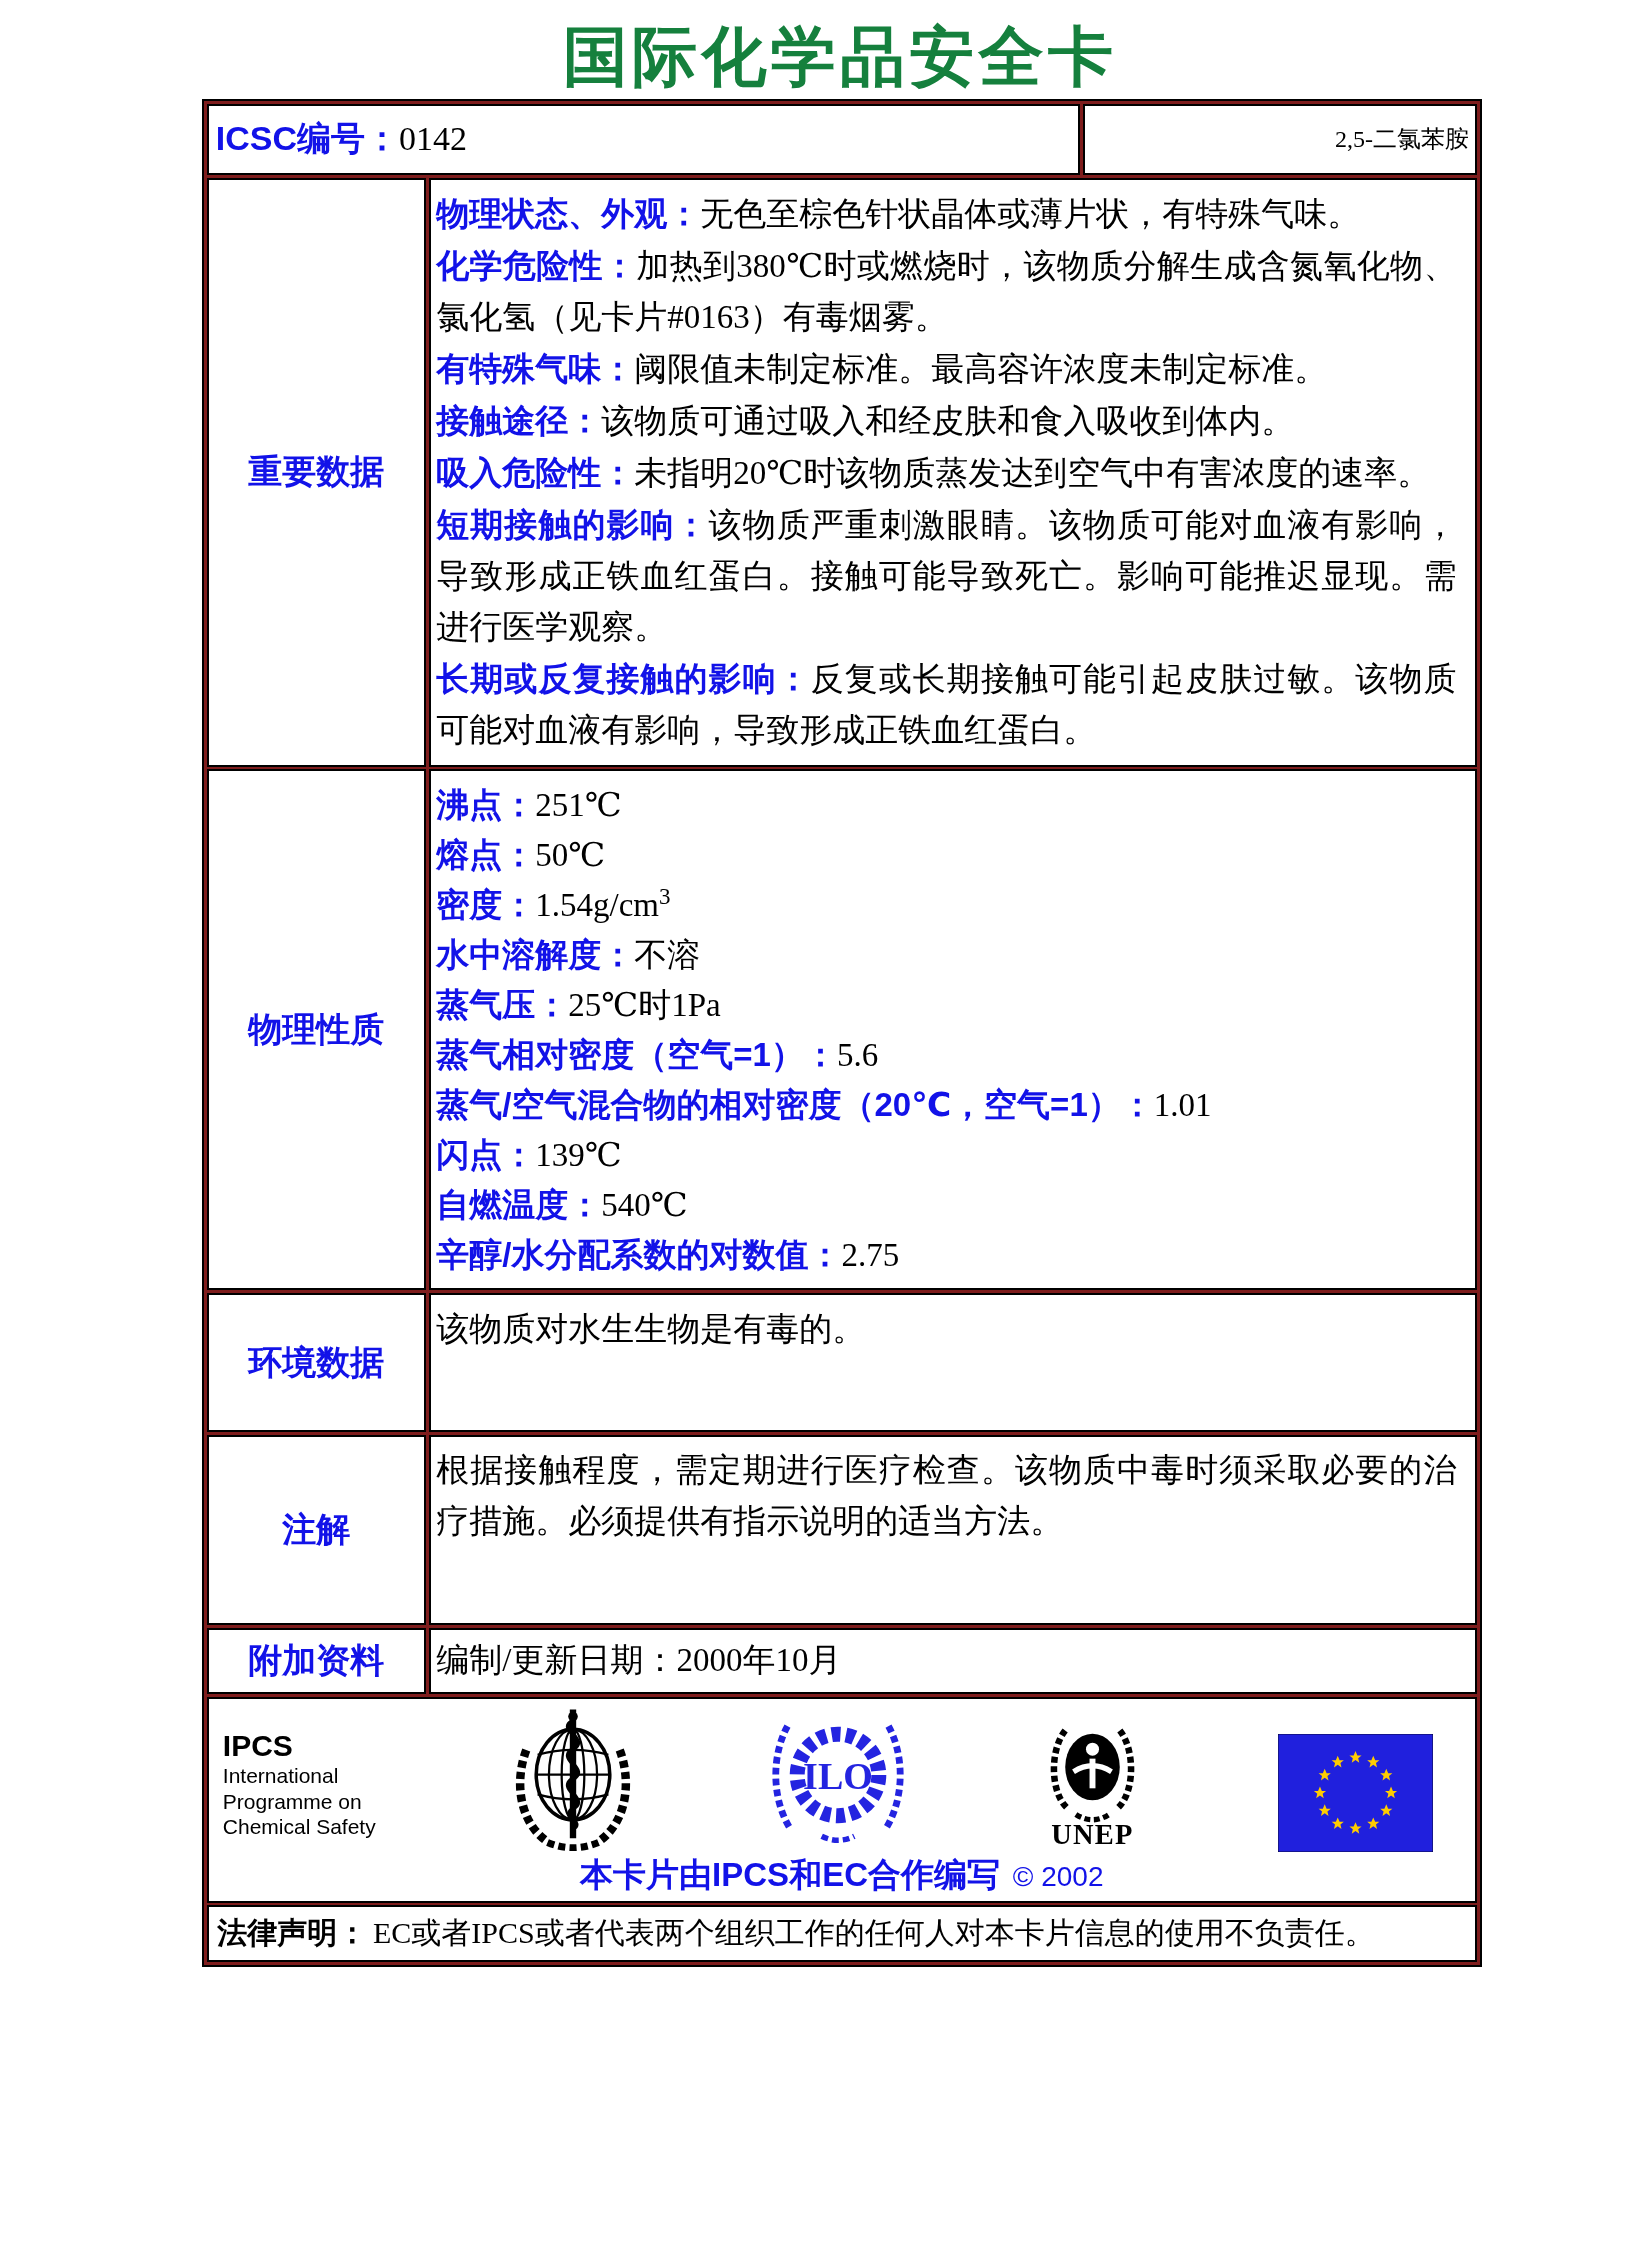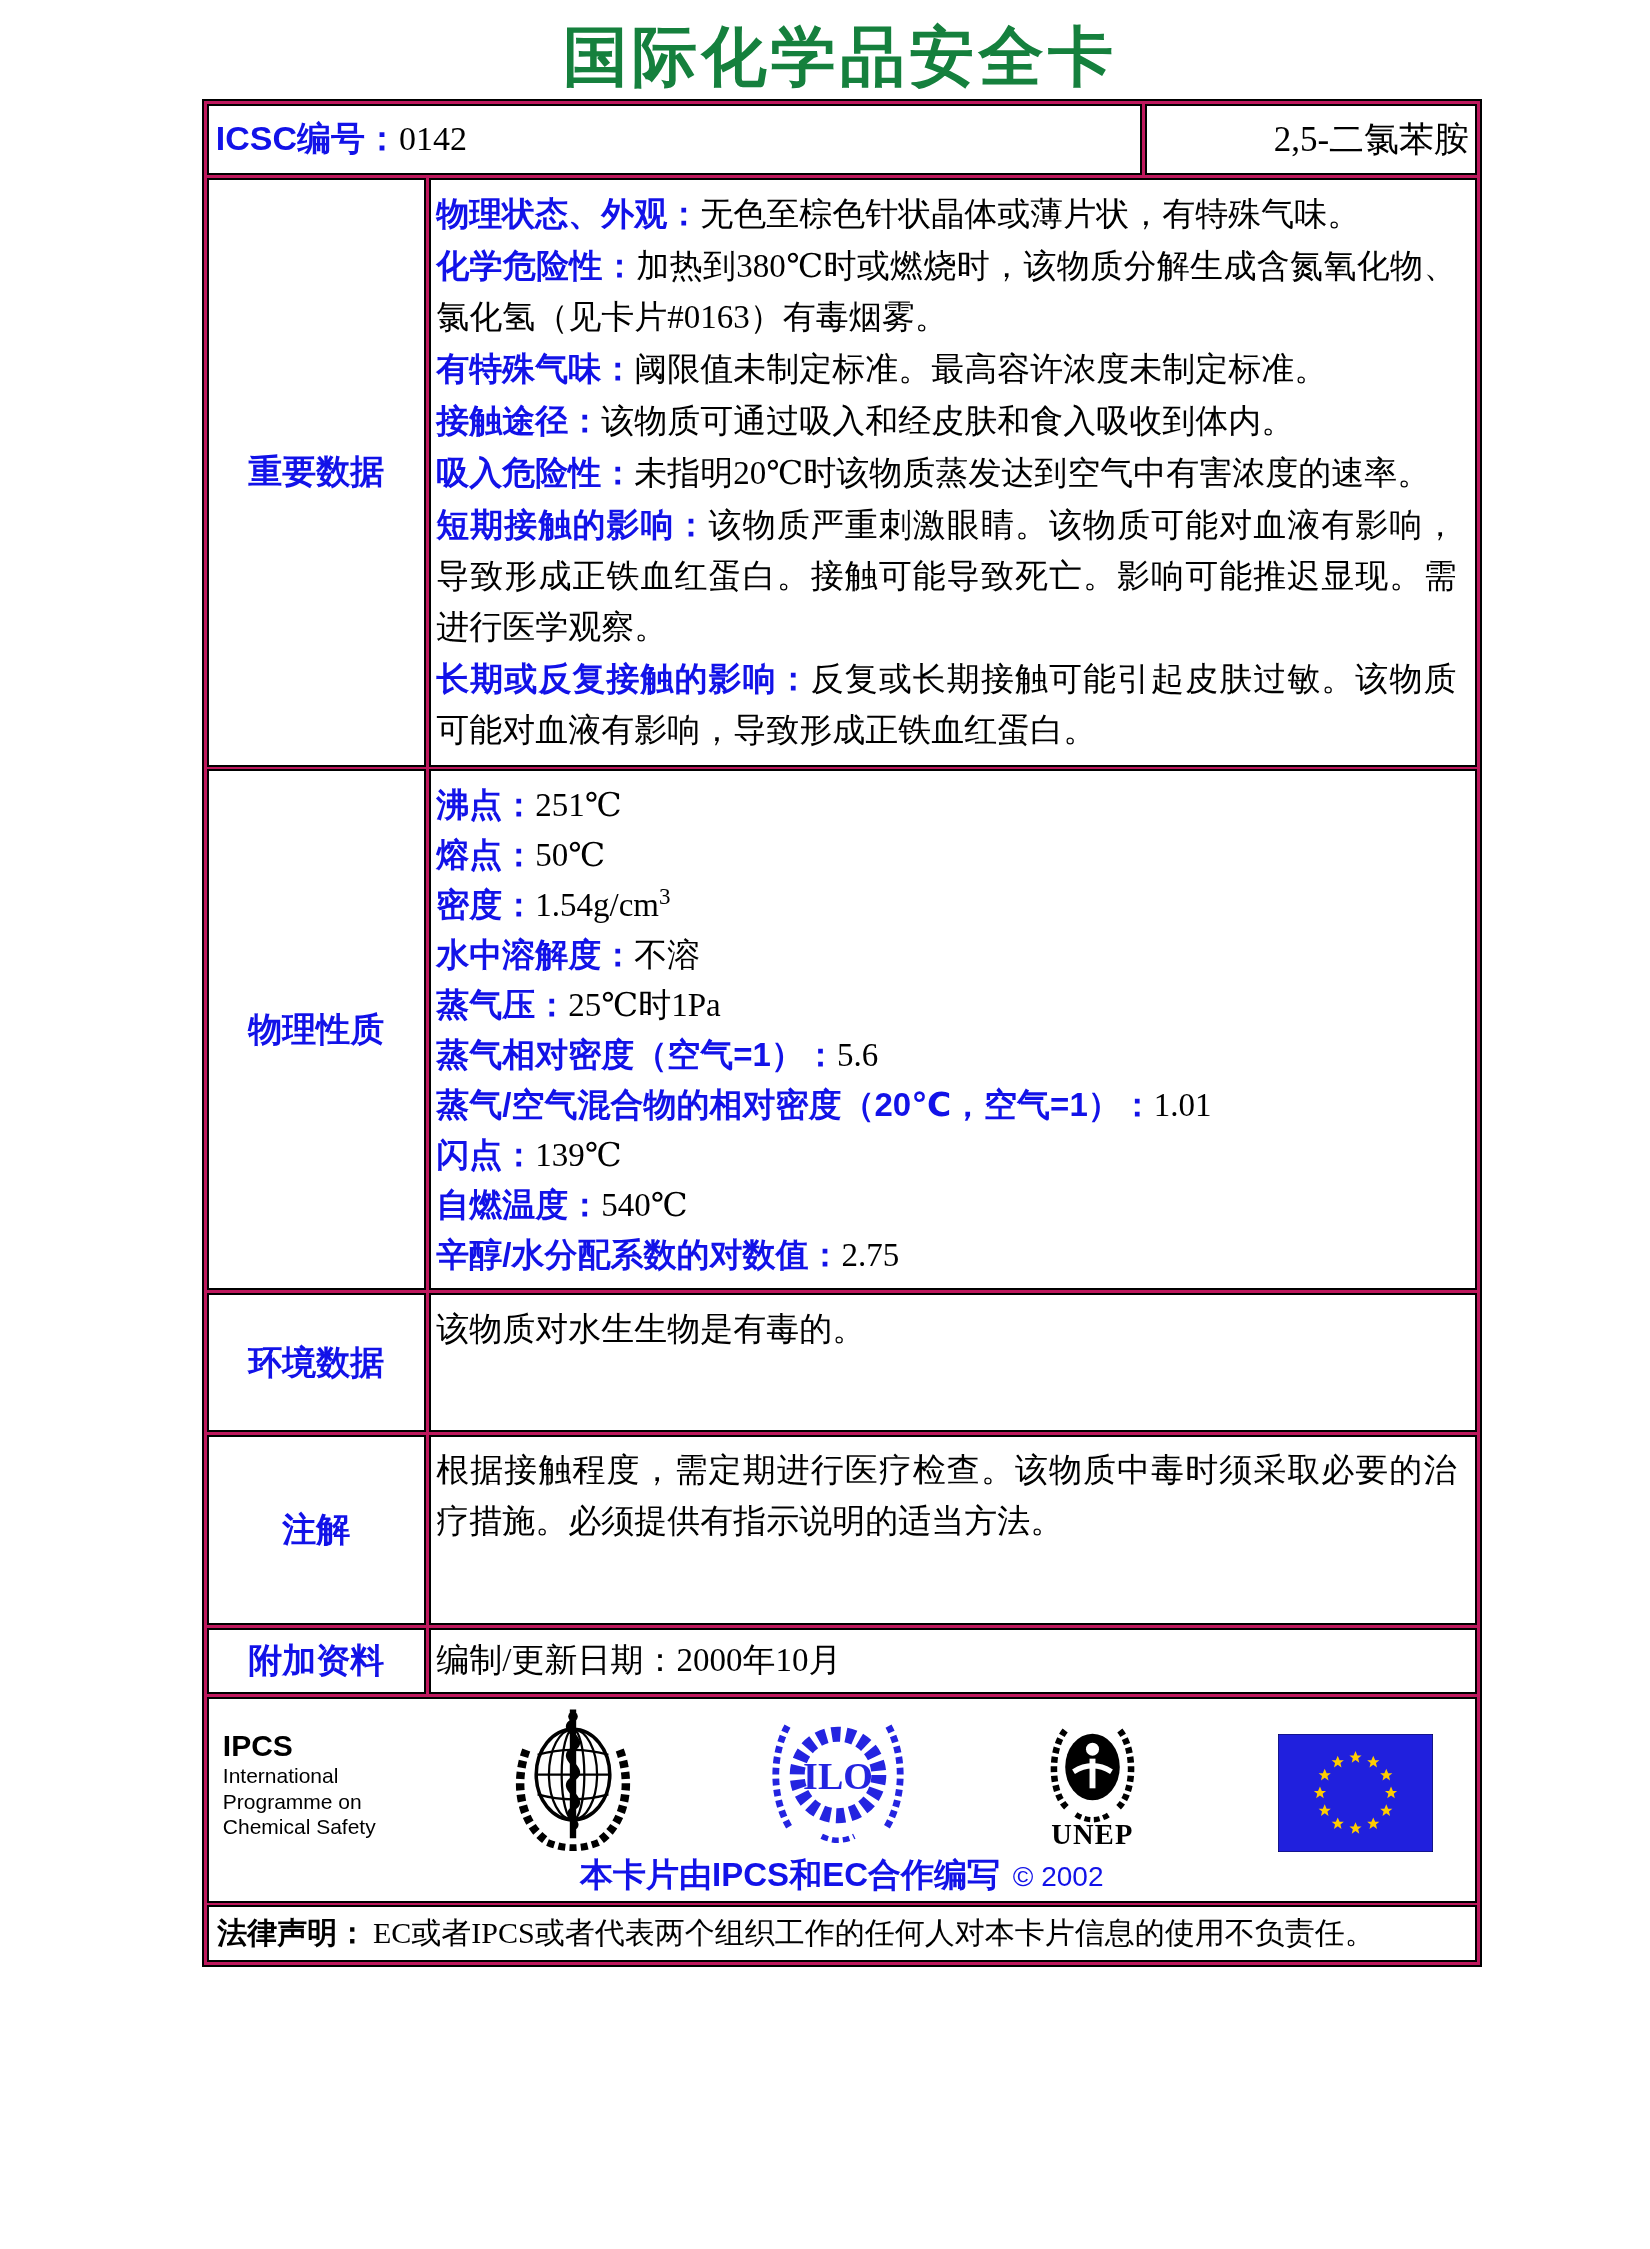--- a/index.html
+++ b/index.html
@@ -4,29 +4,29 @@
 <style>
   html,body{margin:0;padding:0;background:#ffffff;}
   .page{position:relative;width:1651px;height:2250px;background:#fff;
         font-family:"Liberation Serif","DejaVu Serif",serif;color:#000;overflow:hidden;}
 
   .doc-title{position:absolute;left:202px;top:13px;width:1276px;text-align:center;
              font-size:65px;font-weight:bold;color:#15803d;letter-spacing:4.3px;
              font-family:"Liberation Serif","DejaVu Serif",serif;}
 
   .card{position:absolute;left:202px;top:99px;width:1270px;border:2.8px solid #000;
-        padding:2.8px;display:flex;flex-direction:column;gap:2.8px;background:#be185d;}
+        padding:2.8px;display:flex;flex-direction:column;gap:2.8px;background:#7f1d1d;}
 
   .row{display:flex;gap:2.8px;}
   .cell{border:2.8px solid #000;background:#fff;box-sizing:border-box;}
 
   
   .hdr-left{flex:1;display:flex;align-items:center;padding:4.3px 7px;height:71px;font-size:34px;}
-  .hdr-right{flex:none;width:332px;display:flex;align-items:center;justify-content:flex-end;
-             padding:4.3px 5.7px;height:71px;font-size:35px;text-align:right;}
+  .hdr-right{flex:none;width:394px;display:flex;align-items:center;justify-content:flex-end;
+             padding:4.3px 5.7px;height:71px;font-size:24px;text-align:right;}
 
   .blue{color:#1212e8;font-weight:bold;font-family:"Liberation Sans","DejaVu Sans",sans-serif;}
 
   .label-cell{flex:none;width:219px;display:flex;align-items:center;justify-content:center;
               font-size:34px;color:#1212e8;font-weight:bold;text-align:center;
               font-family:Liberation Sans, sans-serif;}
   .content-cell{flex:1;padding:8.5px 18.4px 8.5px 5.7px;font-size:33px;}
 
   .imp{min-height:553px;}
   .phy{min-height:500px;}

